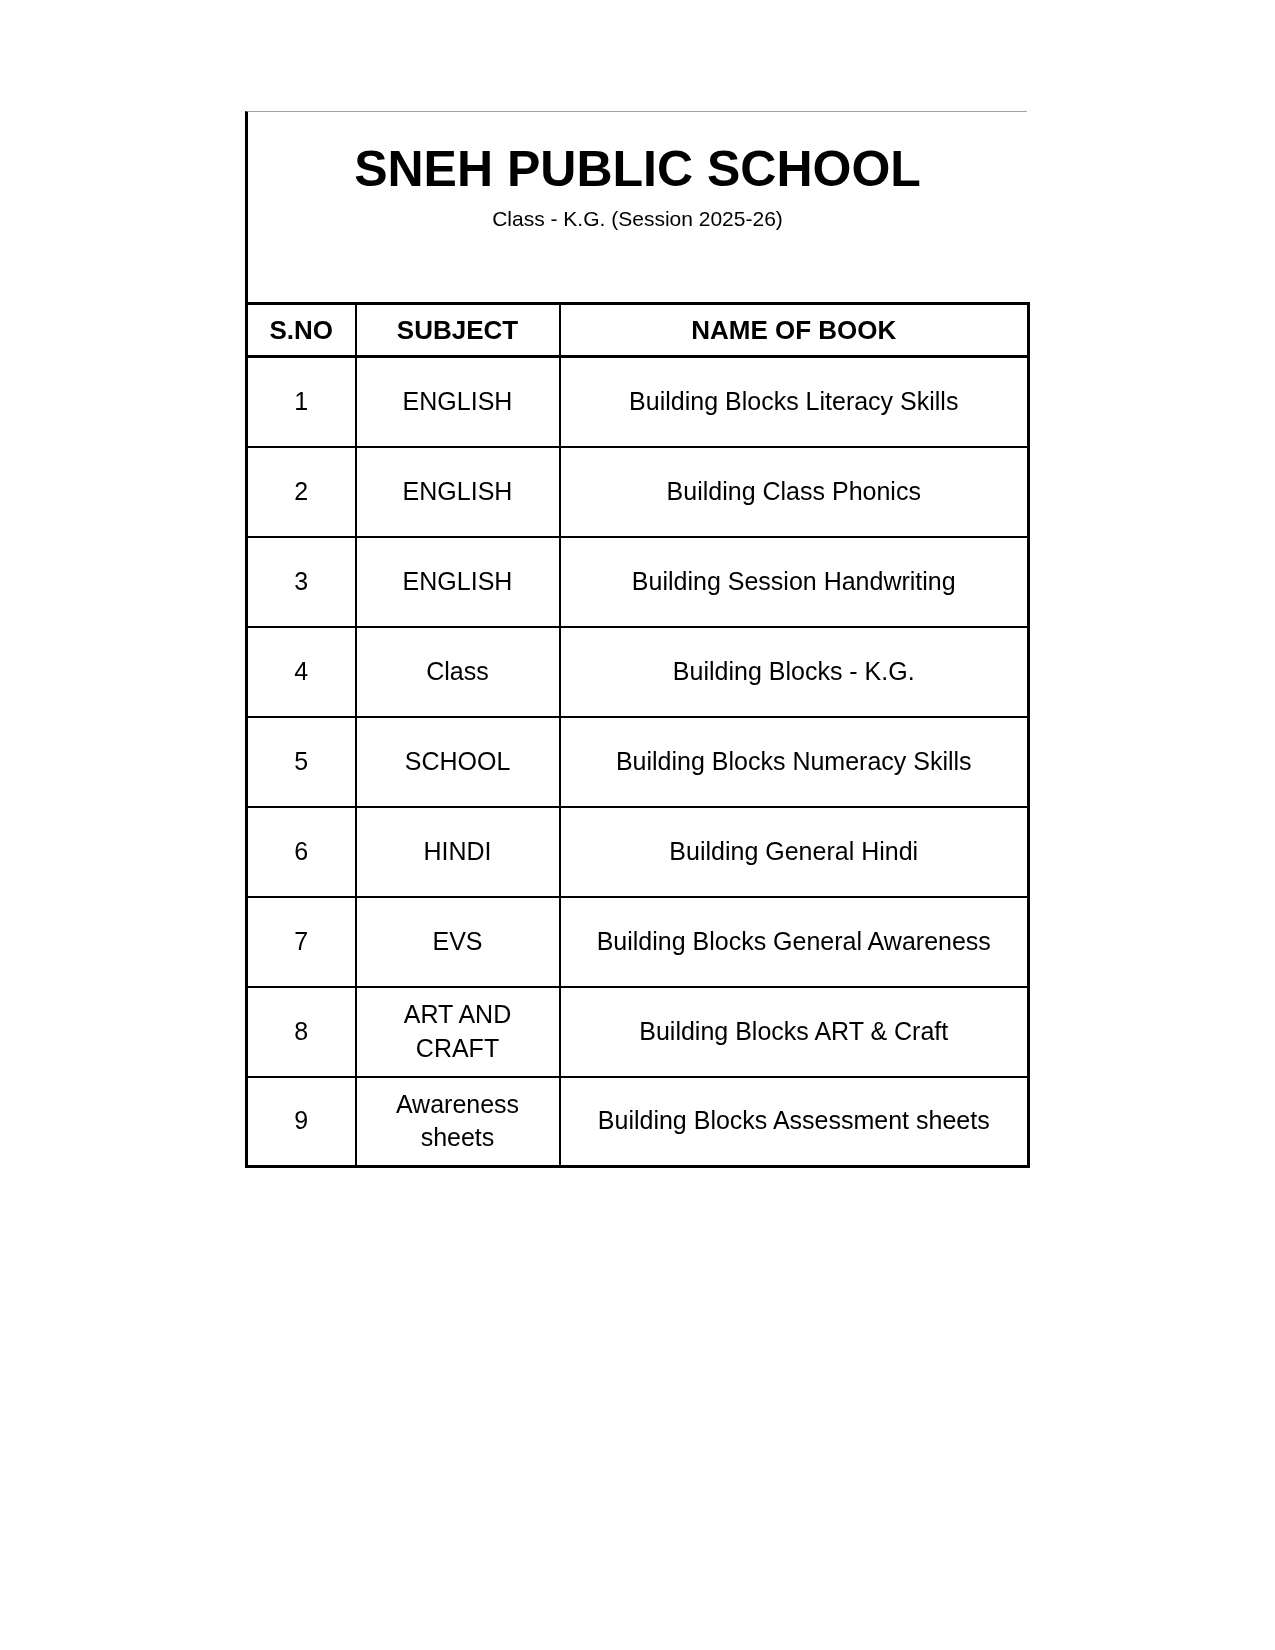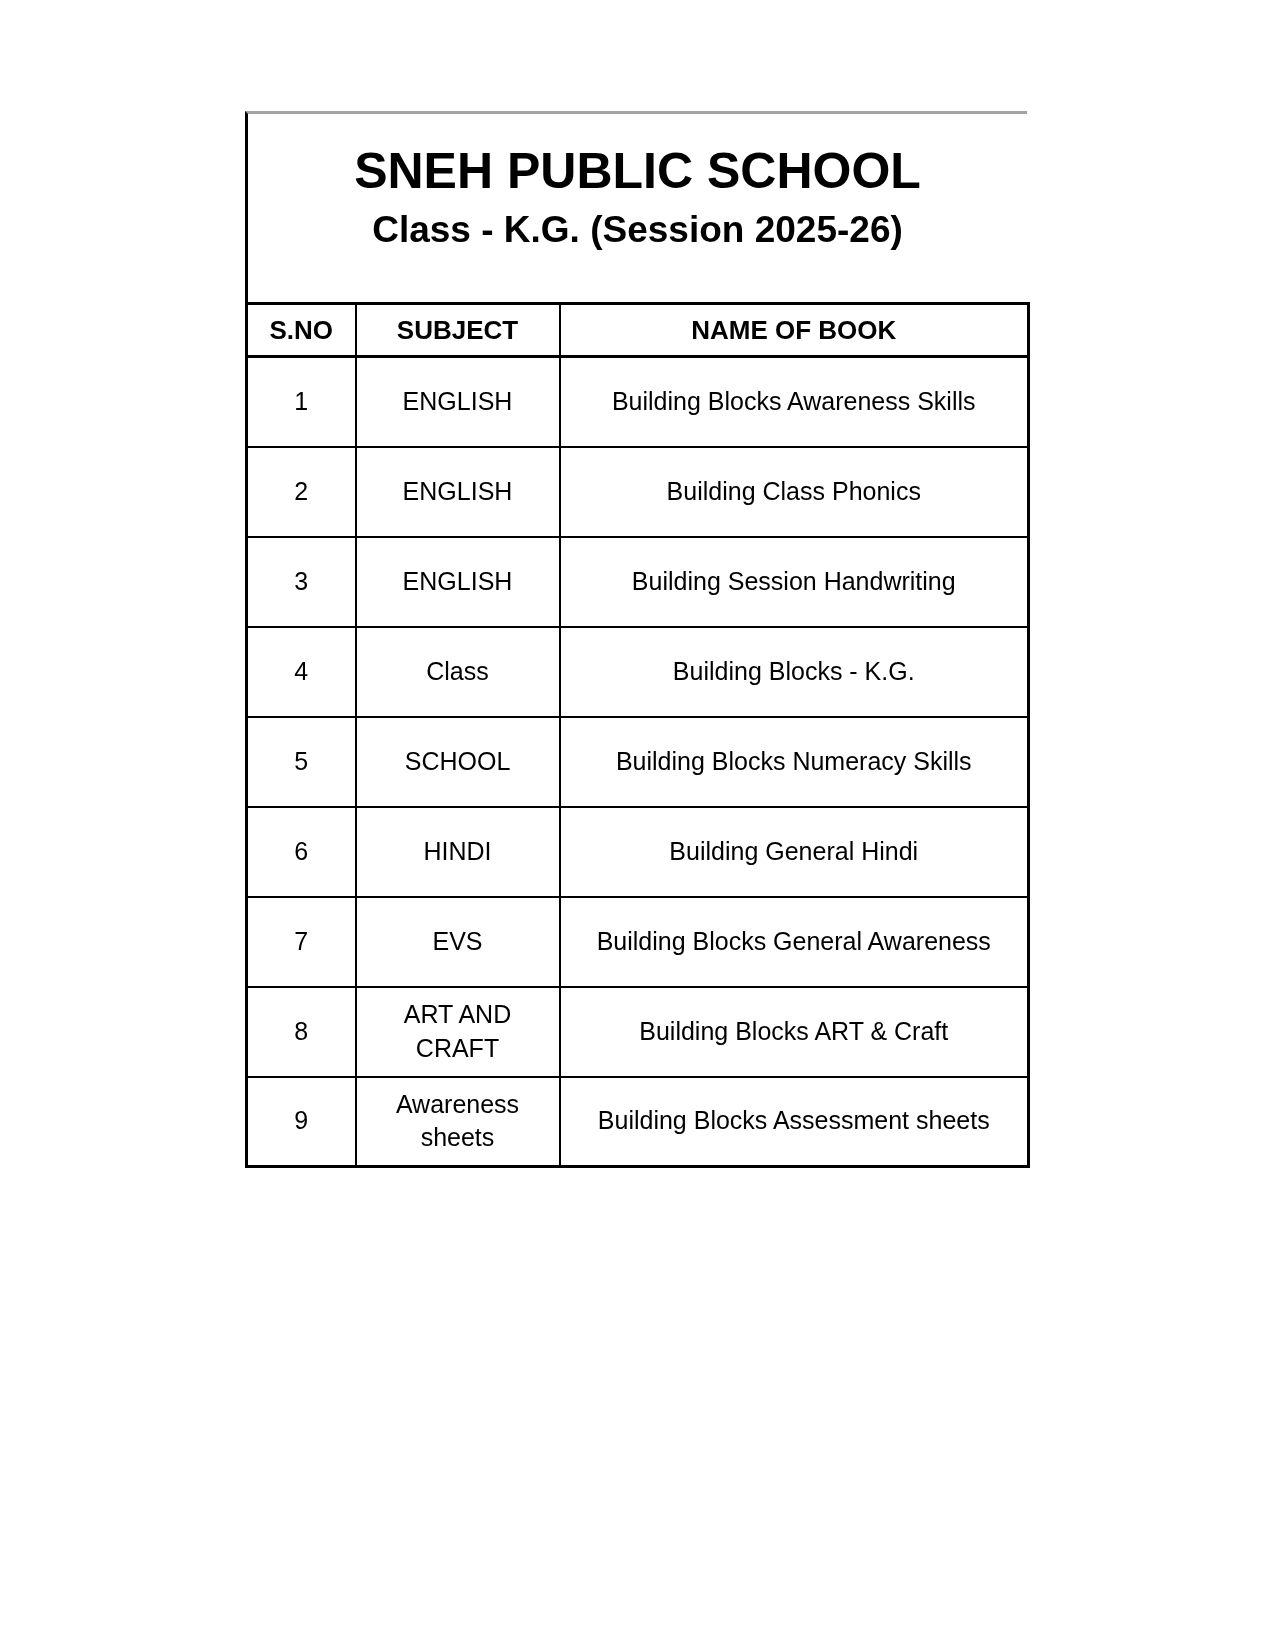--- a/index.html
+++ b/index.html
@@ -15,35 +15,35 @@
     background: #ffffff;
     overflow: hidden;
   }
   
   .title-box {
     position: absolute;
     left: 245px;
     top: 111px;
     width: 782px;
     height: 198px;
-    border-top: 3px solid #a3a3a3;
+    border-top: 1px solid #a3a3a3;
     border-left: 3px solid #000000;
     text-align: center;
   }
   .school-title {
     margin-top: 30px;
     font-size: 50px;
     font-weight: bold;
     letter-spacing: 0px;
     line-height: 1.1;
   }
   .class-subtitle {
     margin-top: 10px;
-    font-size: 37px;
-    font-weight: bold;
+    font-size: 21px;
+    font-weight: normal;
   }
   
   table.book-table {
     position: absolute;
     left: 245px;
     top: 302px;
     width: 782px;
     border-collapse: collapse;
     table-layout: fixed;
     background: #ffffff;
@@ -95,21 +95,21 @@
       <tr>
         <th>S.NO</th>
         <th>SUBJECT</th>
         <th>NAME OF BOOK</th>
       </tr>
     </thead>
     <tbody>
   <tr>
     <td>1</td>
     <td>ENGLISH</td>
-    <td>Building Blocks Awareness Skills</td>
+    <td>Building Blocks Literacy Skills</td>
   </tr>
 
   <tr>
     <td>2</td>
     <td>ENGLISH</td>
     <td>Building Class Phonics</td>
   </tr>
 
   <tr>
     <td>3</td>

